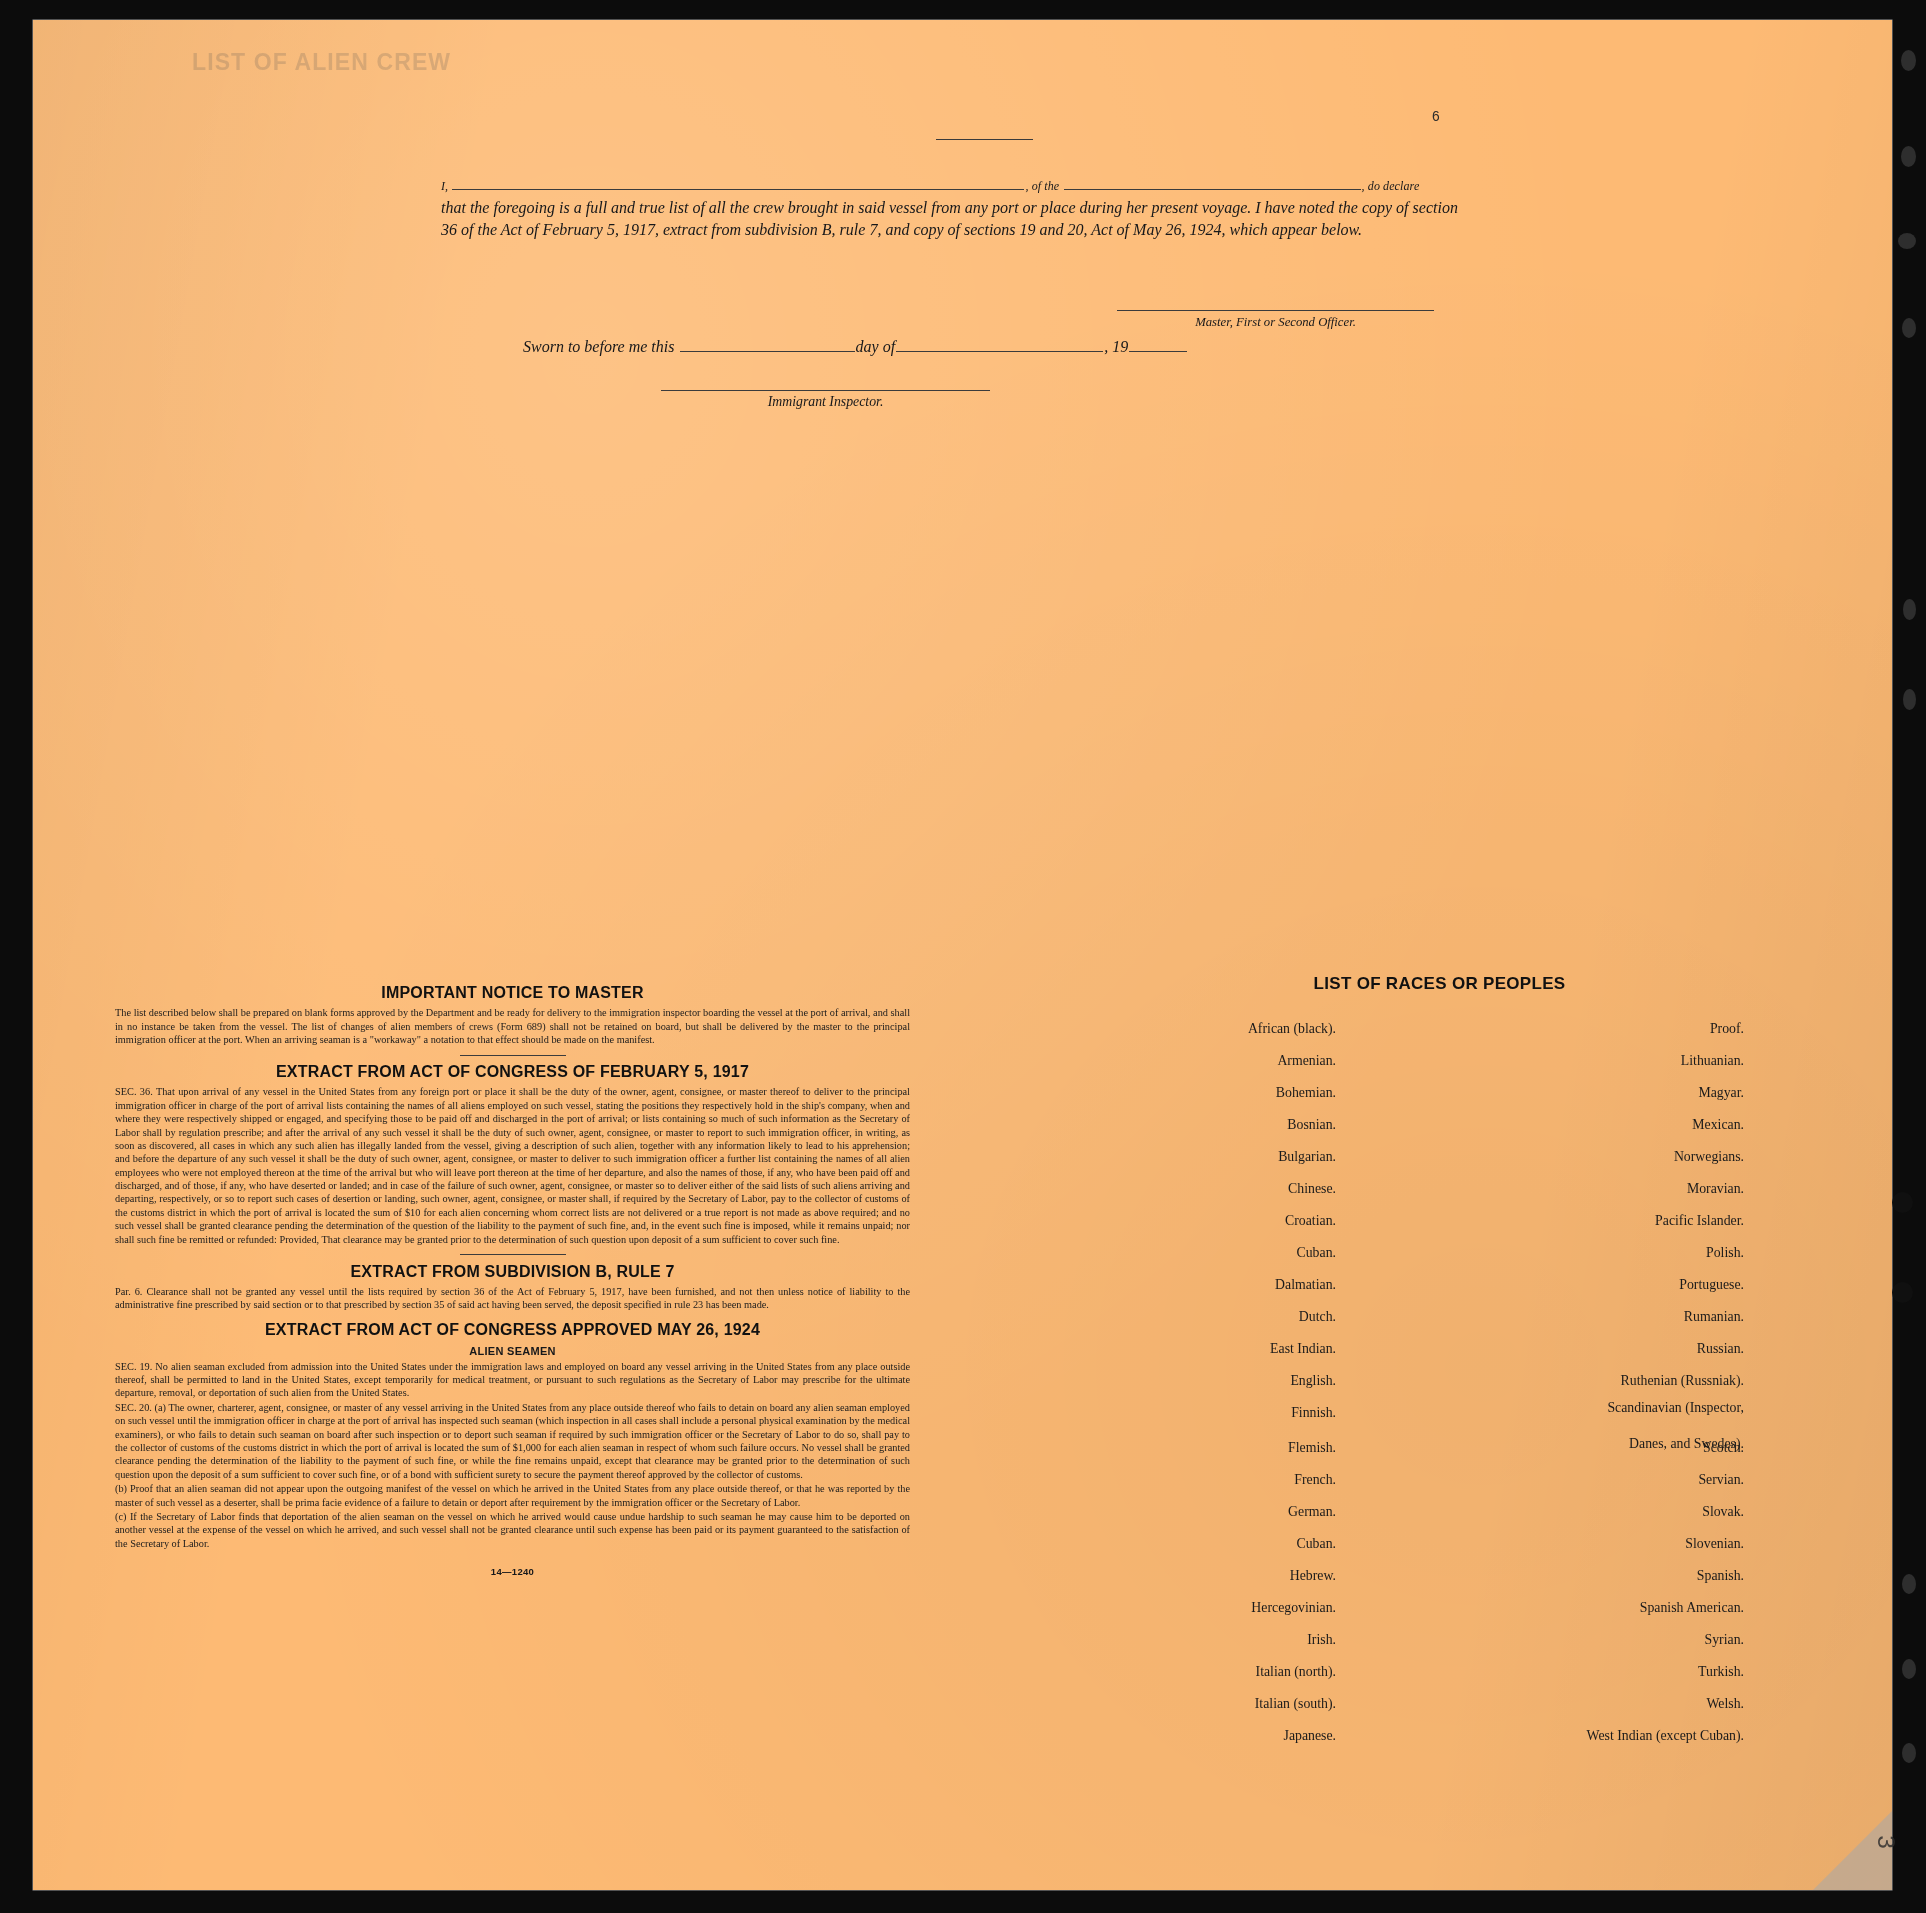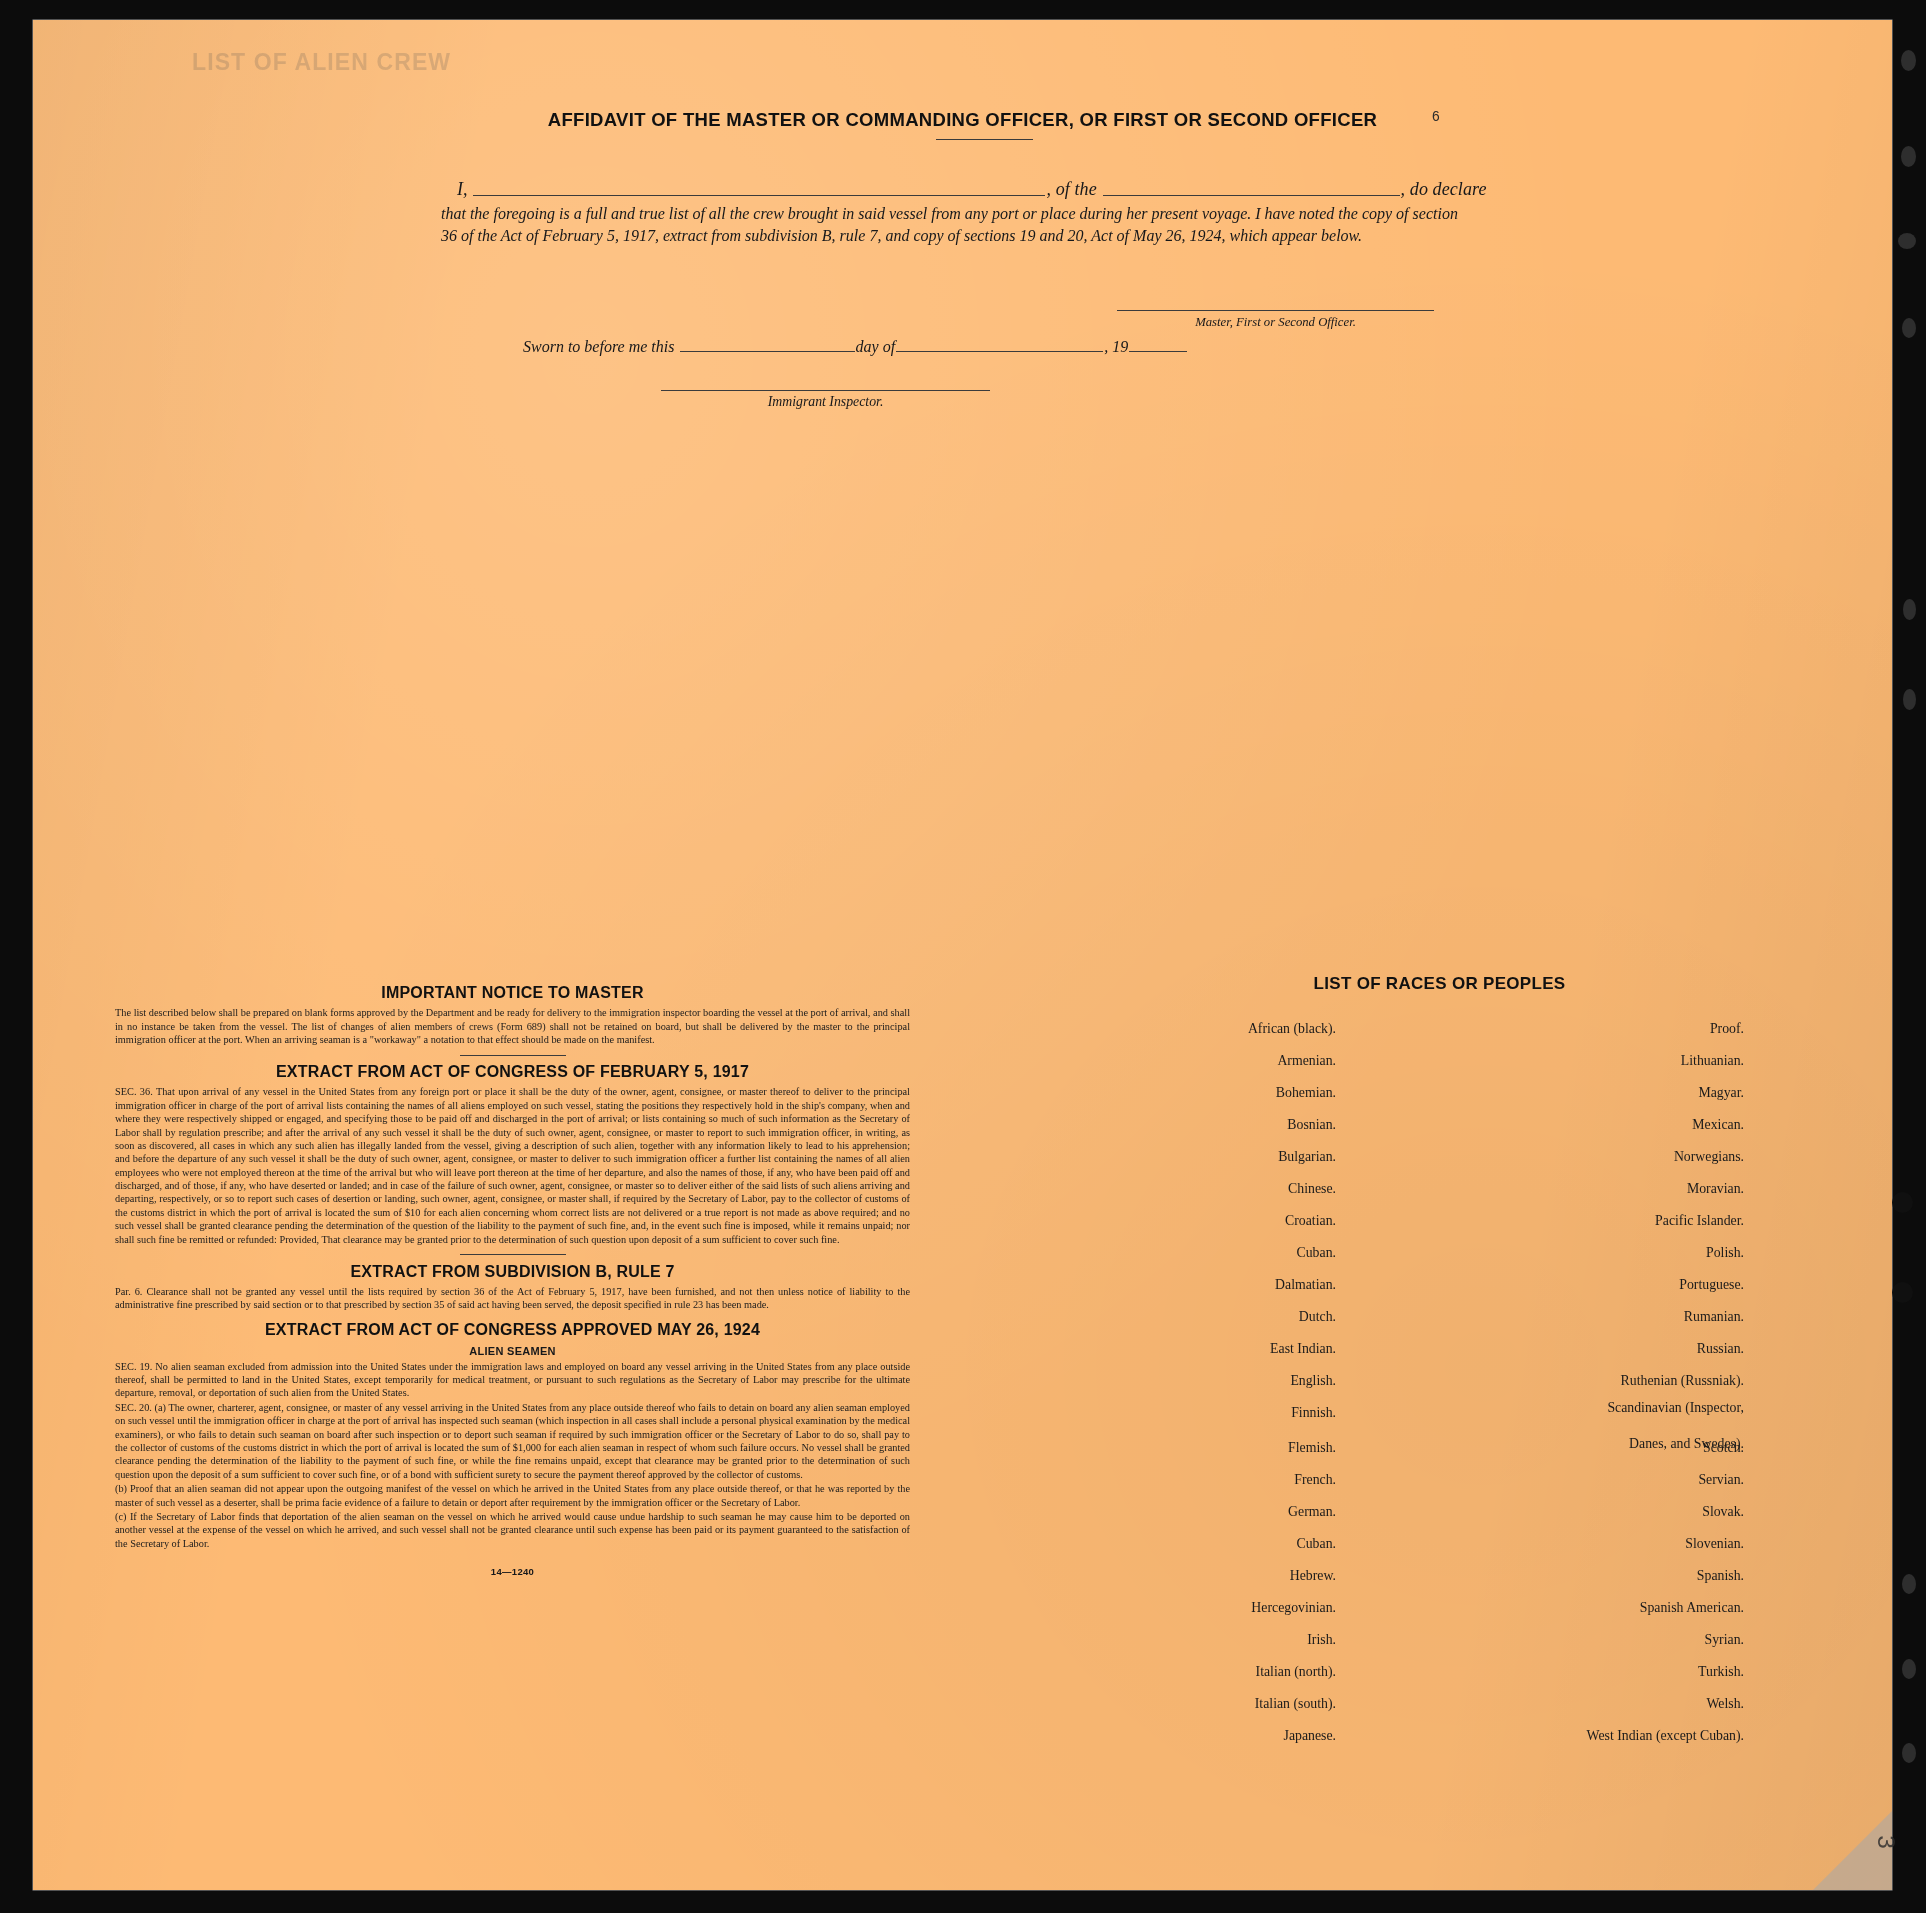--- a/index.html
+++ b/index.html
@@ -75,24 +75,23 @@
 
   .declare-wrap {
     position: absolute;
     left: 408px;
     top: 159px;
     width: 1023px;
   }
   .declare-line1 {
     font-family: "Liberation Serif", serif;
     font-style: italic;
-    font-size: 18px;
+    font-size: 12px;
     letter-spacing: 0.1px;
     white-space: nowrap;
-    margin-left: 16px;
   }
   .dotrule {
     display: inline-block;
     border-bottom: 1.1px solid #3b3b3b;
     vertical-align: bottom;
     margin: 0 1.1px 4.2px 1.1px;
     height: 0;
   }
   .declare-body {
     font-family: "Liberation Serif", serif;
@@ -273,21 +272,20 @@
 </style>
 </head>
 <body>
 
 <div id="page">
 
   <div class="ghost" style="left:159px; top:29px; font-size:23px; font-weight:bold;">LIST OF ALIEN CREW</div>
 
   <div class="sheet">
 
-    <div id="affidavit-title">AFFIDAVIT OF THE MASTER OR COMMANDING OFFICER, OR FIRST OR SECOND OFFICER</div>
     <div id="title-rule"></div>
 
     <div id="top-num">6</div>
 
     <div class="declare-wrap">
       <div class="declare-line1">
         <span>I,</span>
         <span class="dotrule" style="width:572px;"></span><span>, of the</span>
         <span class="dotrule" style="width:297px;"></span><span>, do declare</span>
       </div>

